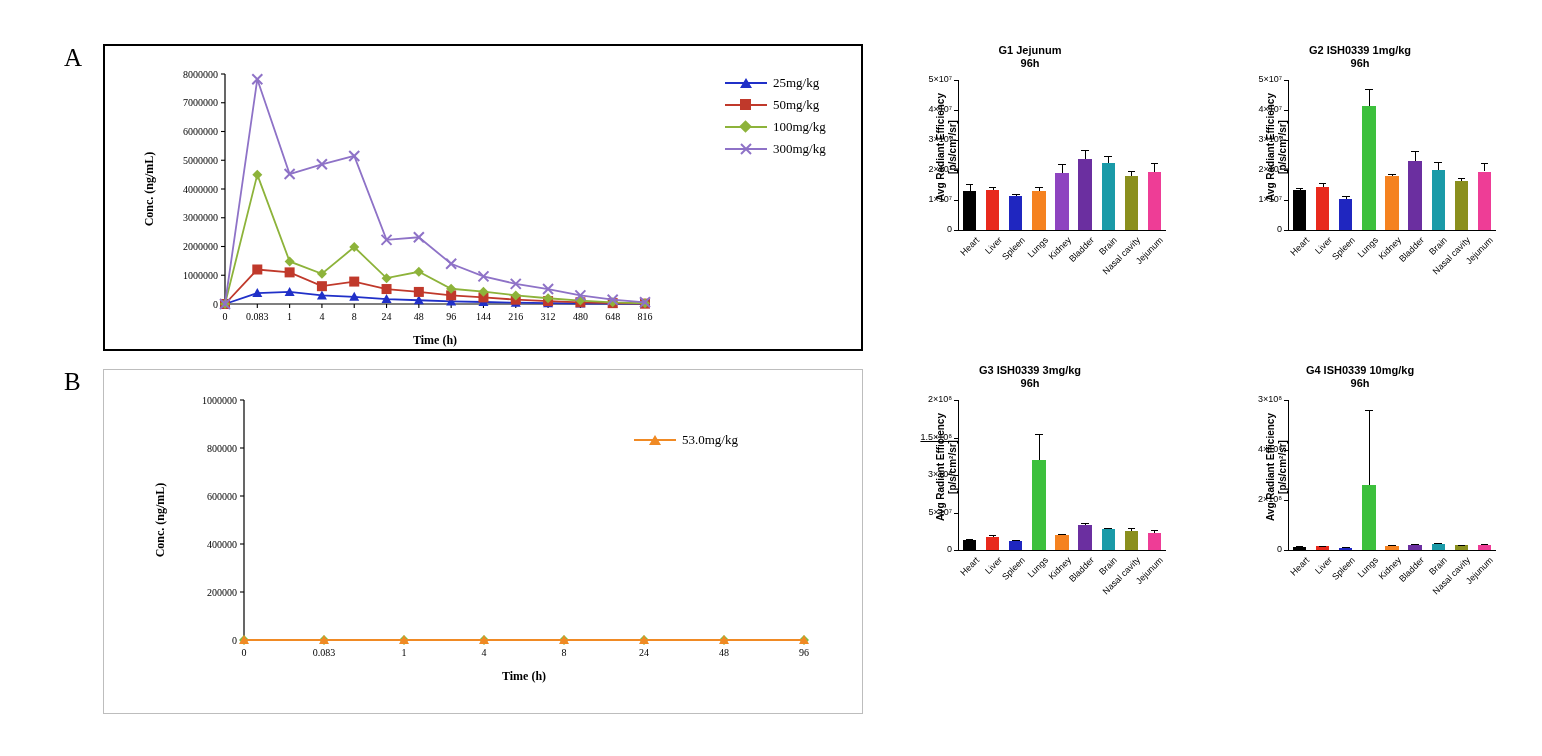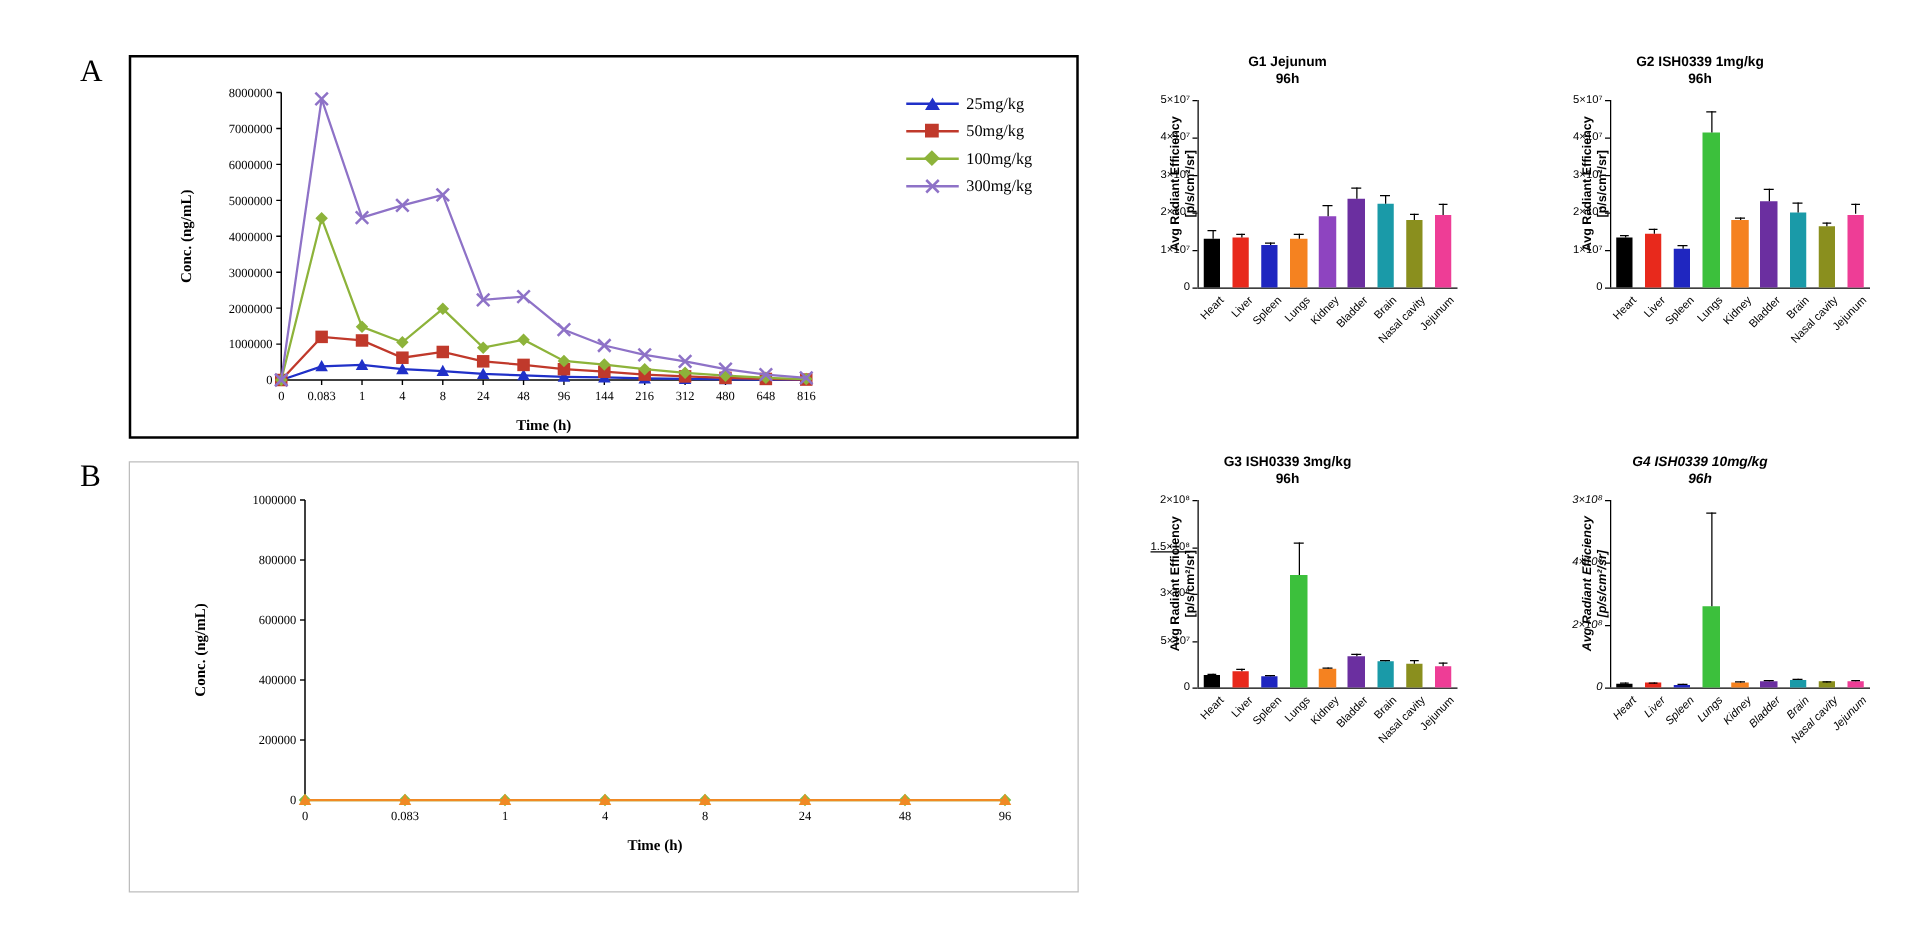--- a/index.html
+++ b/index.html
@@ -350,20 +350,27 @@
       <polygon points="140,265 135,274 145,274" fill="#f08a24" stroke="none"></polygon>
       <polygon points="220,265 215,274 225,274" fill="#f08a24" stroke="none"></polygon>
       <polygon points="300,265 295,274 305,274" fill="#f08a24" stroke="none"></polygon>
       <polygon points="380,265 375,274 385,274" fill="#f08a24" stroke="none"></polygon>
       <polygon points="460,265 455,274 465,274" fill="#f08a24" stroke="none"></polygon>
       <polygon points="540,265 535,274 545,274" fill="#f08a24" stroke="none"></polygon>
       <polygon points="620,265 615,274 625,274" fill="#f08a24" stroke="none"></polygon>
       <polygon points="700,265 695,274 705,274" fill="#f08a24" stroke="none"></polygon>
     </svg>
   <div id="legendB">
+      <div class="legend-row">
+        <span class="legend-sym">
+          <span class="ln" style="background: rgb(240, 138, 36);"></span>
+          <span class="mk" style="width: 0px; height: 0px; border-left: 6px solid transparent; border-right: 6px solid transparent; border-bottom: 10px solid rgb(240, 138, 36); left: 15px; top: 2px;"></span>
+        </span>
+        <span class="legend-txt">53.0mg/kg</span>
+      </div>
     </div>
 </div>
 
 <div id="panelC">
   <div class="bar-chart" id="bc_c_g1" style="left:0px;   top:0px;   width:300px; height:290px;">
       <div class="bc-title" style="position: absolute; left: 0px; top: 0px; width: 300px;">
         <div>G1 Jejunum</div>
         <div>96h</div>
       </div>
       <div class="axis-line" style="left: 78px; top: 36px; width: 1.3px; height: 150px;"></div>
@@ -532,21 +539,21 @@
       <div class="bc-xtick" style="left: 170.222px; top: 191px; width: 62px; text-align: right;">Brain</div>
       <div class="bar" style="left: 244.631px; top: 166.5px; width: 13.4044px; height: 19.5px; background: rgb(138, 143, 30);"></div>
       <div class="errbar" style="left: 251.333px; top: 164.25px; height: 2.25px;"></div>
       <div class="errcap" style="left: 247.58px; top: 164.25px; width: 7.50649px;"></div>
       <div class="bc-xtick" style="left: 193.333px; top: 191px; width: 62px; text-align: right;">Nasal cavity</div>
       <div class="bar" style="left: 267.742px; top: 168.75px; width: 13.4044px; height: 17.25px; background: rgb(238, 61, 150);"></div>
       <div class="errbar" style="left: 274.444px; top: 165.75px; height: 3px;"></div>
       <div class="errcap" style="left: 270.691px; top: 165.75px; width: 7.50649px;"></div>
       <div class="bc-xtick" style="left: 216.444px; top: 191px; width: 62px; text-align: right;">Jejunum</div>
     </div>
-  <div class="bar-chart" id="bc_c_g4" style="left:330px; top:320px; width:300px; height:290px;font-style:italic;">
+  <div class="bar-chart" id="bc_c_g4" style="left:330px; top:320px; width:300px; height:290px;">
       <div class="bc-title" style="position: absolute; left: 0px; top: 0px; width: 300px;">
         <div>G4 ISH0339 10mg/kg</div>
         <div>96h</div>
       </div>
       <div class="axis-line" style="left: 78px; top: 36px; width: 1.3px; height: 150px;"></div>
       <div class="axis-line" style="left: 78px; top: 186px; width: 208px; height: 1.3px;"></div>
       <div class="axis-line" style="left: 74px; top: 186px; width: 4px; height: 1.2px;"></div>
       <div class="bc-ytick" style="left: 28px; top: 180px; width: 44px;">0</div>
       <div class="axis-line" style="left: 74px; top: 136px; width: 4px; height: 1.2px;"></div>
       <div class="bc-ytick" style="left: 28px; top: 130px; width: 44px;">2×10⁸</div>

